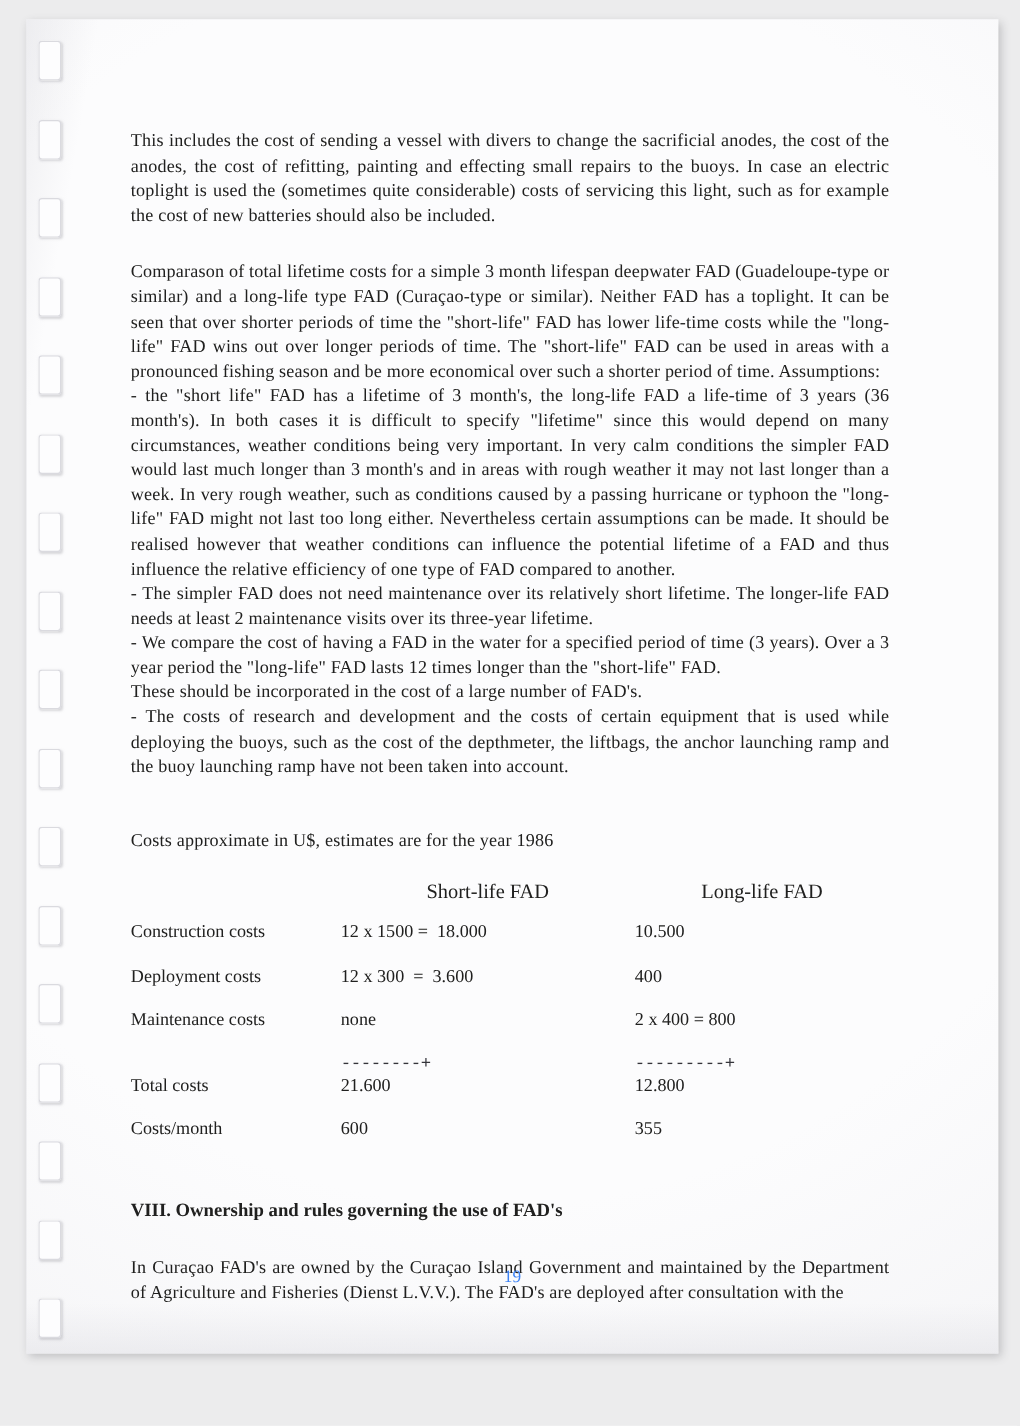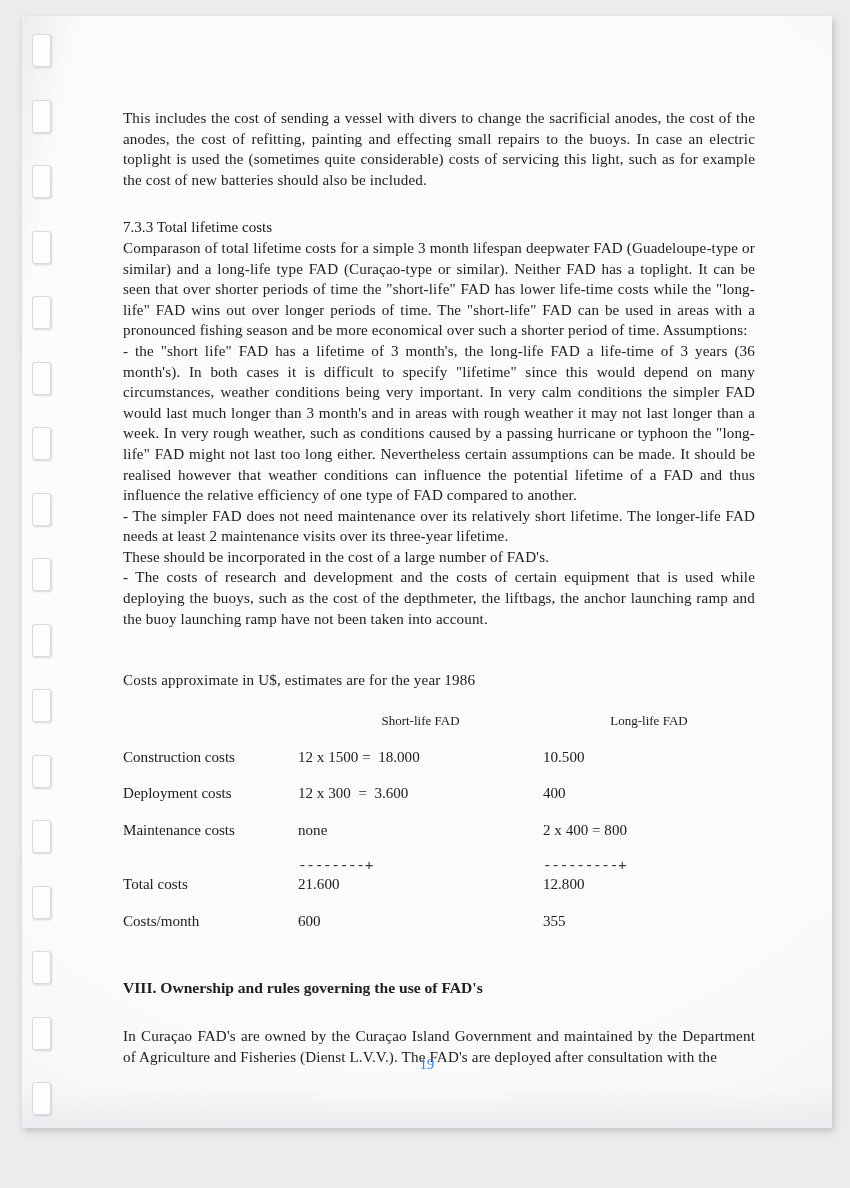--- a/index.html
+++ b/index.html
@@ -60,21 +60,21 @@
     border-radius: 3px;
     background: #fdfdfe;
     box-shadow:
       inset 0 0 0 1px rgba(205,205,212,0.75),
       1px 1px 2px rgba(170,170,178,0.45);
   }
 
   
   #content {
     position: absolute;
-    left: 101px;
+    left: 87px;
     top: 92px;
     width: 632px;
     color: #20201f;
   }
 
   .para {
     font-size: 15.1px;
     line-height: 20.6px;
     text-align: justify;
     margin: 0;
@@ -115,21 +115,21 @@
     white-space: pre;
   }
   .col-label { width: 175px; }
   .col-short { width: 245px; }
   .col-long  { width: 212px; }
 
   .row-spacer td { height: 36.5px; }
   .row-head th {
     font-weight: bold;
     height: 36px;
-    font-size: 13px;
+    font-size: 17px;
   }
 
   .rule-row td { height: 18px; font-size: 14.4px; }
   .rule-mark {
     font-family: "Liberation Mono", "DejaVu Sans Mono", monospace;
     font-size: 12.6px;
     letter-spacing: -0.3px;
     color: #34343a;
   }
 
@@ -179,29 +179,29 @@
         <div class="binder-hole" style="top: 1000.5px;"></div>
         <div class="binder-hole" style="top: 1066px;"></div>
       </div>
 
     <div id="content">
 
       <p class="para">This includes the cost of sending a vessel with divers to change the sacrificial anodes, the cost of the anodes, the cost of refitting, painting and effecting small repairs to the buoys. In case an electric toplight is used the (sometimes quite considerable) costs of servicing this light, such as for example the cost of new batteries should also be included.</p>
 
       <div class="gap-intro"></div>
 
-      <p class="subhead">7.3.3  Total lifetime costs</p>
 
       <p class="para">Comparason of total lifetime costs for a simple 3 month lifespan deepwater FAD (Guadeloupe-type or similar) and a long-life type FAD (Curaçao-type or similar). Neither FAD has a toplight. It can be seen that over shorter periods of time the "short-life" FAD has lower life-time costs while the "long-life" FAD wins out over longer periods of time. The "short-life" FAD can be used in areas with a pronounced fishing season and be more economical over such a shorter period of time. Assumptions:</p>
 
 
       <p class="para">- the "short life" FAD has a lifetime of 3 month's, the long-life FAD a life-time of 3 years (36 month's). In both cases it is difficult to specify "lifetime" since this would depend on many circumstances, weather conditions being very important. In very calm conditions the simpler FAD would last much longer than 3 month's and in areas with rough weather it may not last longer than a week. In very rough weather, such as conditions caused by a passing hurricane or typhoon the "long-life" FAD might not last too long either. Nevertheless certain assumptions can be made. It should be realised however that weather conditions can influence the potential lifetime of a FAD and thus influence the relative efficiency of one type of FAD compared to another.</p>
 
       <p class="para">- The simpler FAD does not need maintenance over its relatively short lifetime. The longer-life FAD needs at least 2 maintenance visits over its three-year lifetime.</p>
 
+      <p class="para">- We compare the cost of having a FAD in the water for a specified period of time (3 years). Over a 3 year period the "long-life" FAD lasts 12 times longer than the "short-life" FAD.</p>
 
       <p class="para ragged">These should be incorporated in the cost of a large number of FAD's.</p>
 
       <p class="para">- The costs of research and development and the costs of certain equipment that is used while deploying the buoys, such as the cost of the depthmeter, the liftbags, the anchor launching ramp and the buoy launching ramp have not been taken into account.</p>
 
       <div class="gap-block"></div>
 
       <p class="para ragged">Costs approximate in U$, estimates are for the year 1986</p>
 
       <table id="cost-table">

